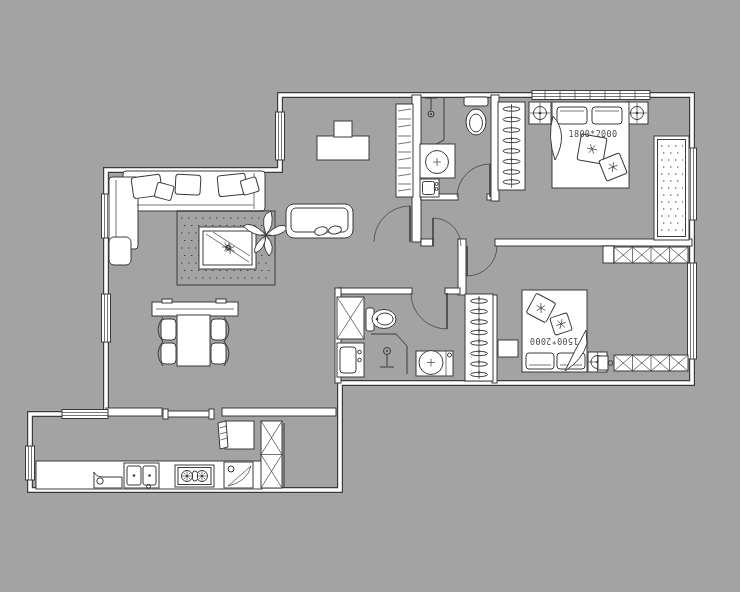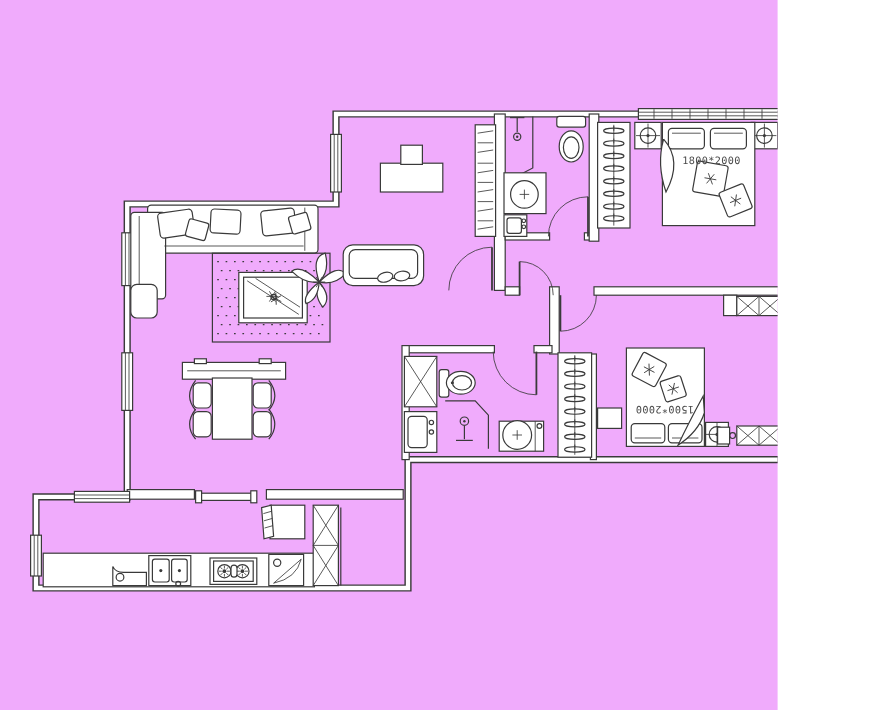--- a/index.html
+++ b/index.html
@@ -1,16 +1,16 @@
 <!DOCTYPE html>
 <html><head>
 <meta charset="utf-8">
 <style>
   html,body{margin:0;padding:0;background:#fff;}
-  #stage{position:relative;width:648px;height:592px;background:#f0abfc;overflow:hidden;
+  #stage{position:relative;width:740px;height:592px;background:#a3a3a3;overflow:hidden;
          font-family:"DejaVu Sans Mono","Liberation Mono",monospace;}
   svg{display:block}
   .w  {stroke:#3a3a3a;fill:#fff;stroke-width:1}
   .s  {stroke:#3a3a3a;fill:none;stroke-width:1}
   .t  {stroke:#3a3a3a;fill:none;stroke-width:.7}
   .leaf{stroke:#3a3a3a;fill:none;stroke-width:1.5}
   .outer{stroke:#3a3a3a;fill:none;stroke-width:6}
   .outerIn{stroke:#ffffff;fill:none;stroke-width:3.6}
   .dots{stroke:#3a3a3a;stroke-width:1.2;stroke-dasharray:1.4 5.6;fill:none}
   .dk{fill:#3a3a3a;stroke:none}

